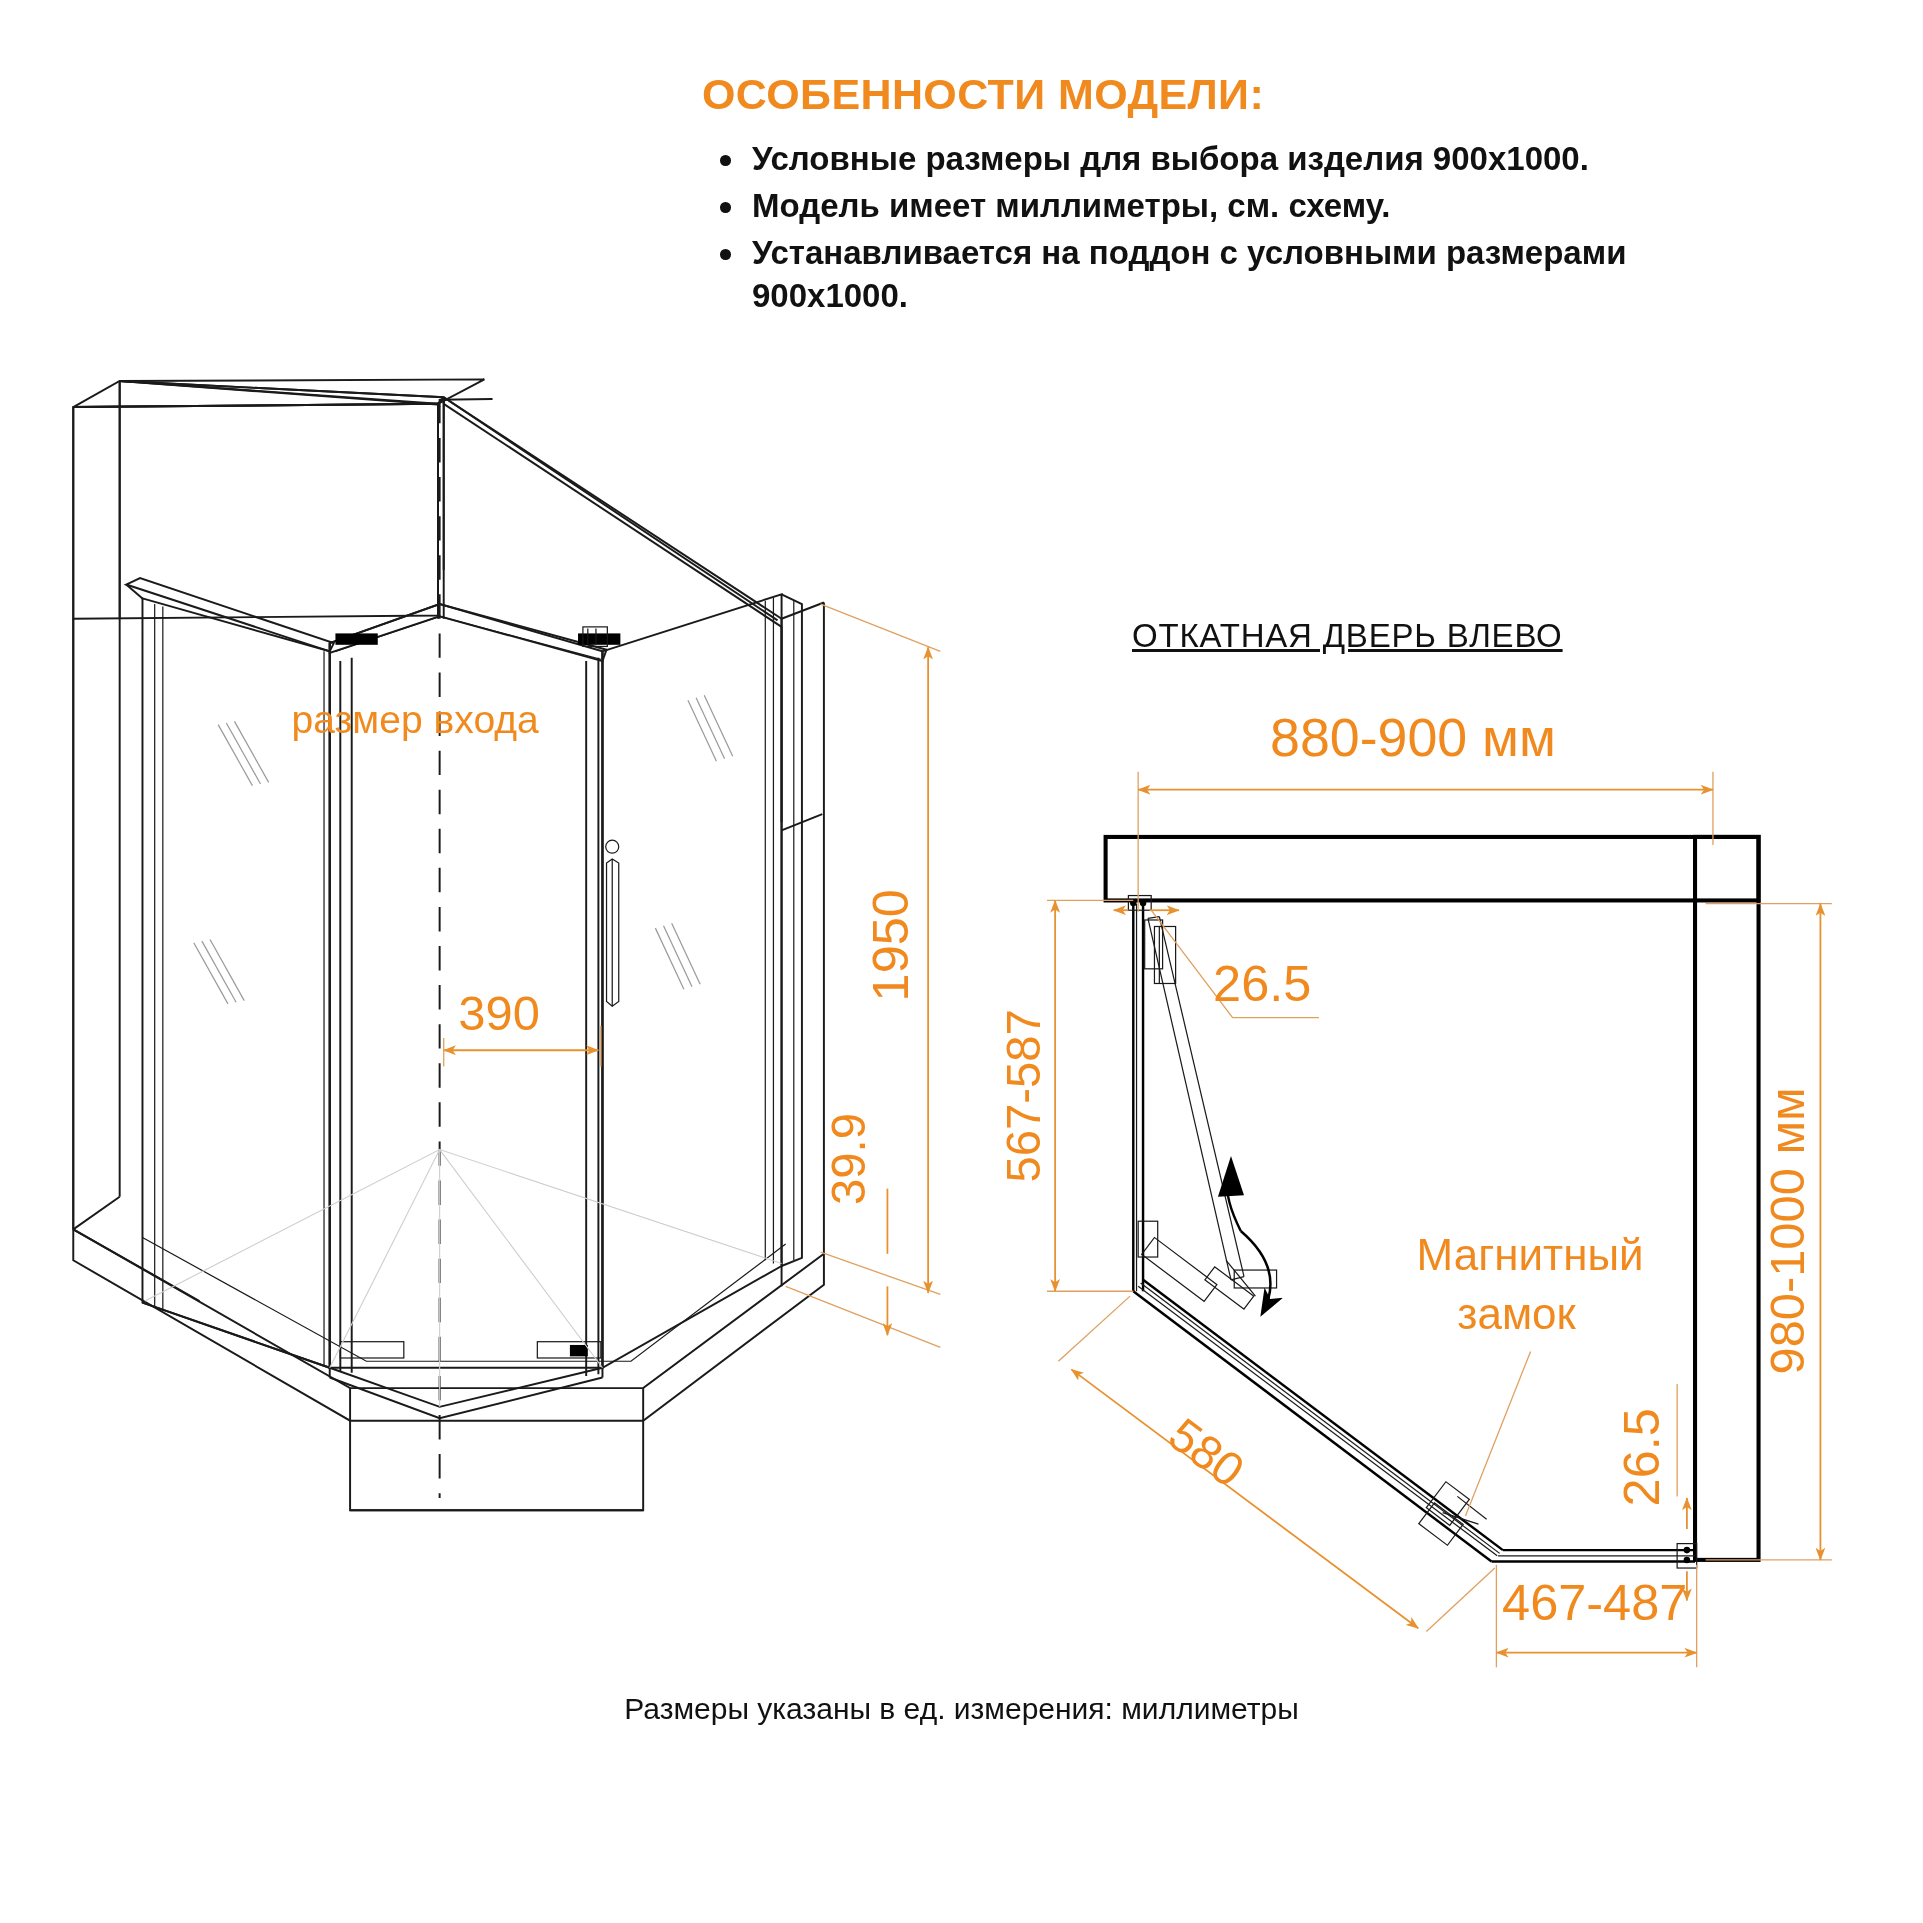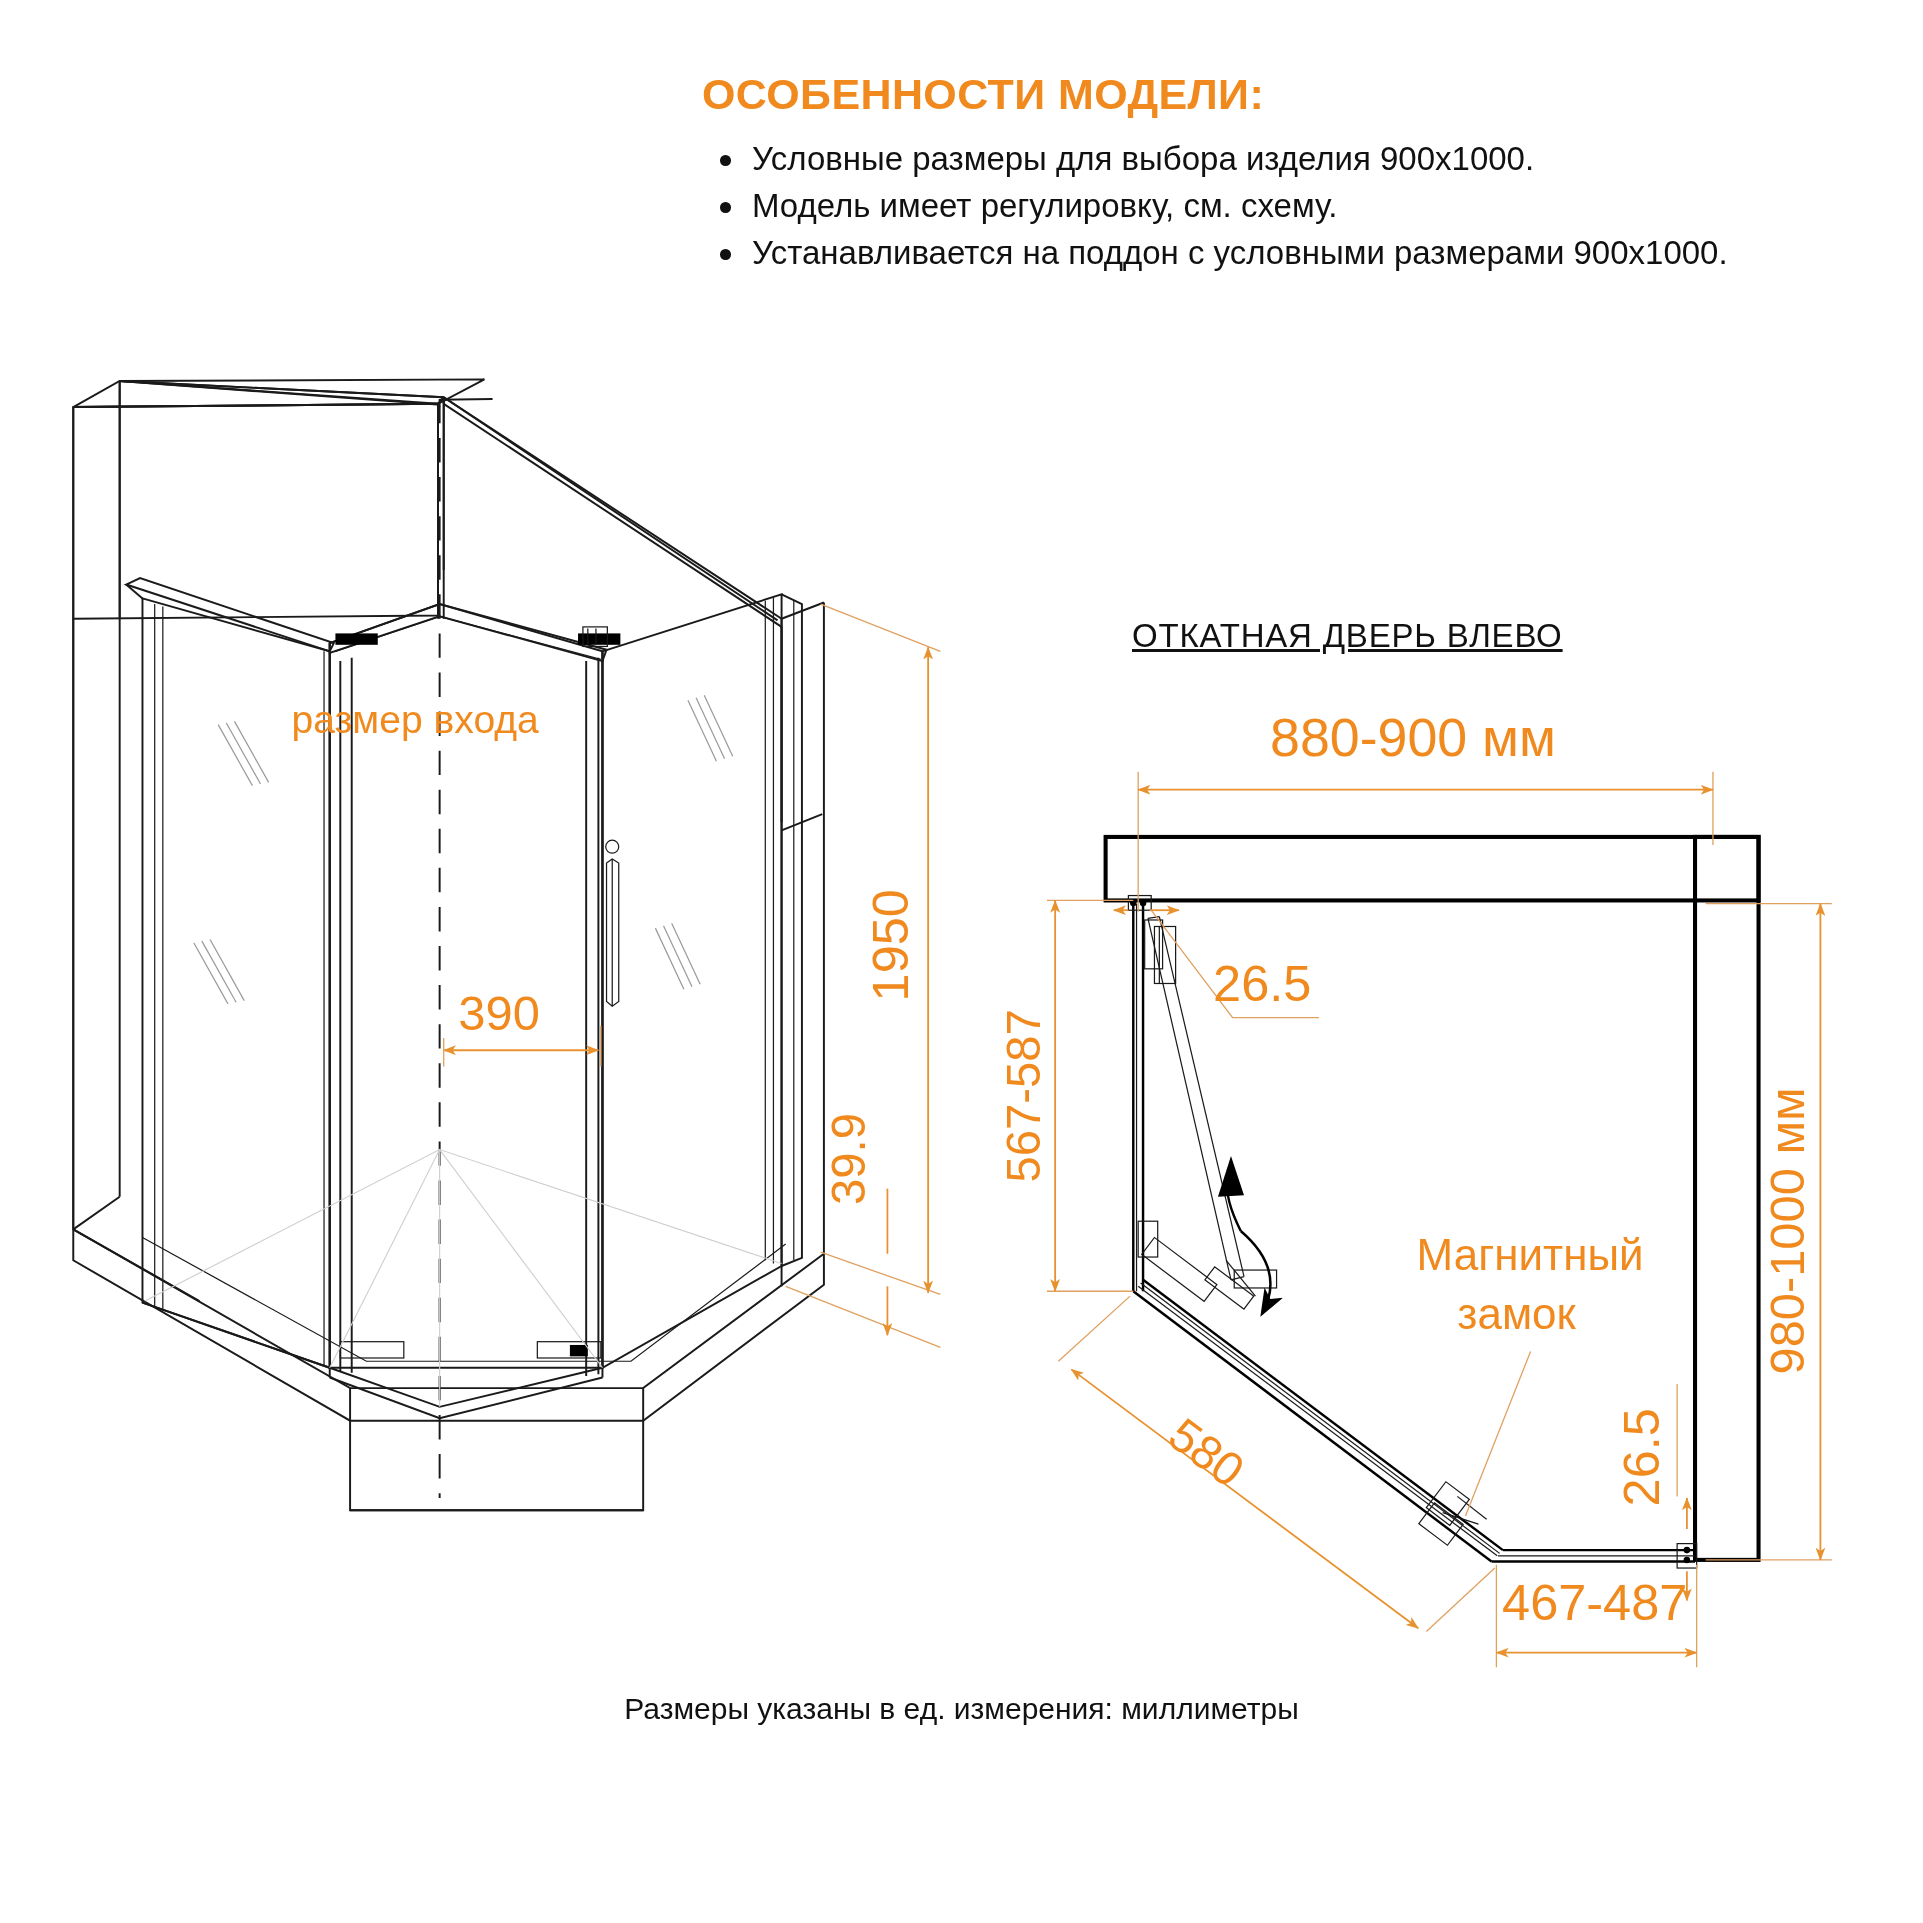--- a/index.html
+++ b/index.html
@@ -3,21 +3,21 @@
 <meta charset="utf-8">
 <style>
   html,body{margin:0;padding:0;background:#ffffff;}
   body{width:1923px;height:1923px;position:relative;overflow:hidden;
        font-family:"Liberation Sans","DejaVu Sans",sans-serif;color:#000;}
 
   
   #features{position:absolute;left:702px;top:70px;width:1026px;}
   #features-title{color:#F08A1E;font-weight:bold;font-size:43px;letter-spacing:0.4px;
                   font-family:"Liberation Sans",sans-serif;}
-  #features-list{list-style:none;margin:18px 0 4px 0;padding:0;}
+  #features-list{list-style:none;margin:18px 0 4px 0;padding:0;font-weight:bold;}
   #features-list li{position:relative;padding-left:50px;font-size:33px;line-height:1.32;
                     color:#111;margin-bottom:3.3px;}
   #features-list li .bullet{position:absolute;left:18px;top:.56em;width:10.6px;height:10.6px;
                     border-radius:50%;background:#111;}
 
   
   #caption{position:absolute;left:0;top:1692px;width:1923px;text-align:center;
            font-size:30px;color:#111;}
 
   
@@ -39,21 +39,21 @@
 
   text.dimlabel{fill:#F08A1E;font-family:"Liberation Sans",sans-serif;font-weight:400;}
 </style>
 </head>
 <body>
 
 <div id="features">
   <div id="features-title">ОСОБЕННОСТИ МОДЕЛИ:</div>
   <ul id="features-list">
     <li><span class="bullet"></span><span>Условные размеры для выбора изделия 900x1000.</span></li>
-    <li><span class="bullet"></span><span>Модель имеет регулировку, см. схему.</span></li>
+    <li><span class="bullet"></span><span>Модель имеет миллиметры, см. схему.</span></li>
     <li><span class="bullet"></span><span>Устанавливается на поддон с условными размерами 900x1000.</span></li>
   </ul>
 </div>
 
 <div id="plan-title">ОТКАТНАЯ ДВЕРЬ ВЛЕВО</div>
 
 <div id="caption">Размеры указаны в ед. измерения: миллиметры</div>
 
 <svg viewBox="0 0 2362 2362">
   <defs>

